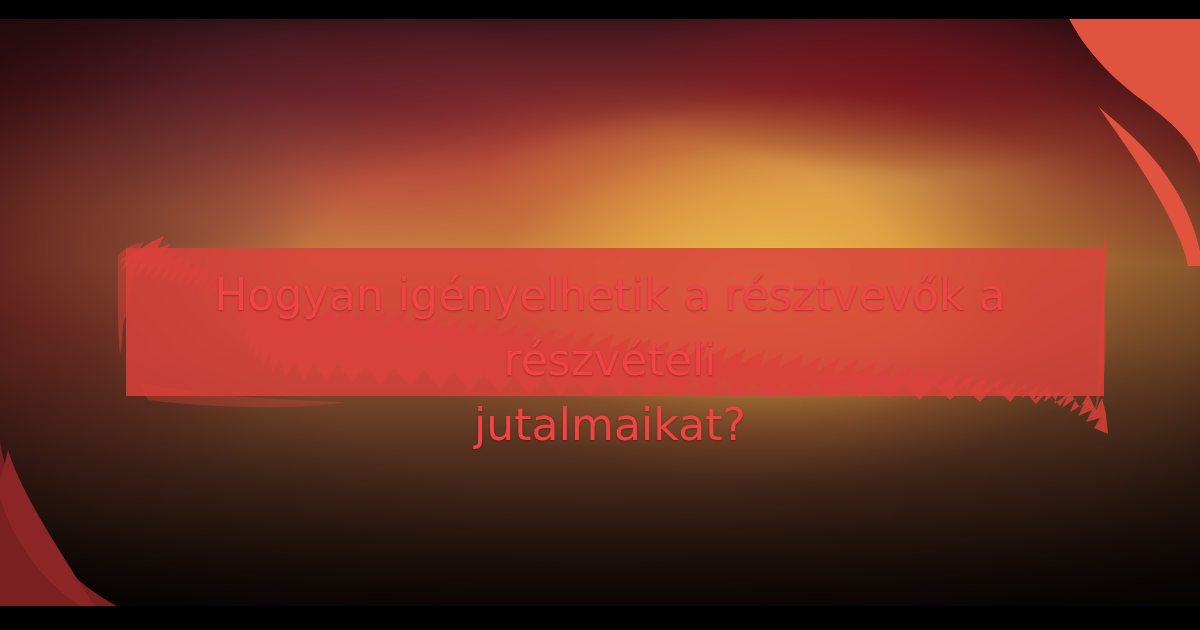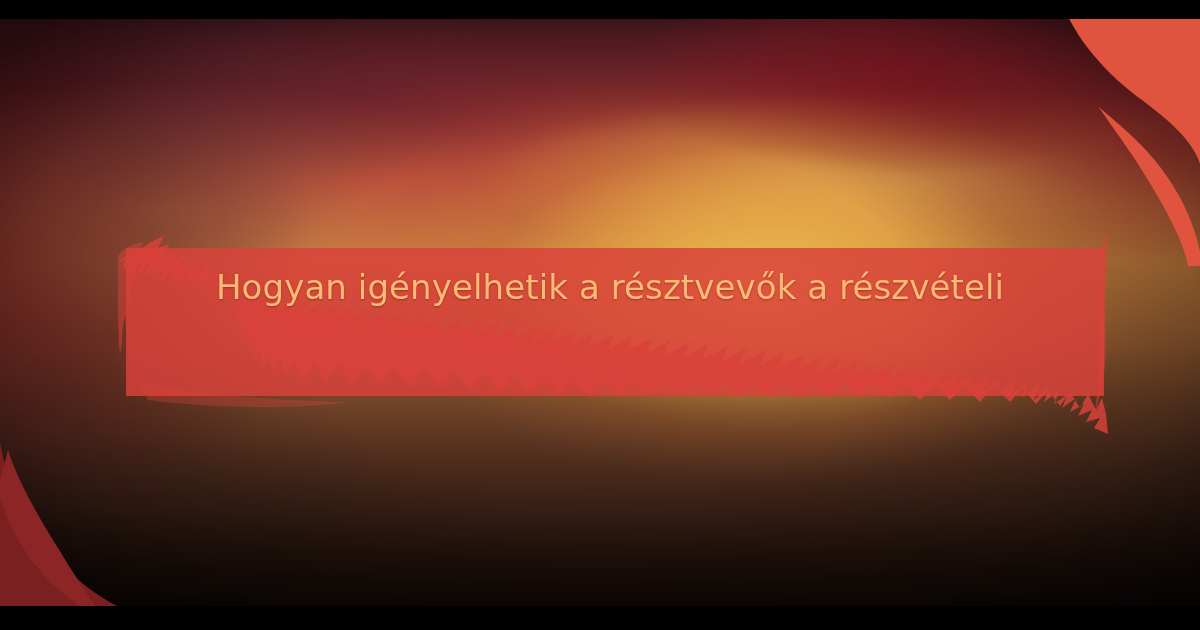--- a/index.html
+++ b/index.html
@@ -129,22 +129,22 @@
   }
   .banner svg { display: block; width: 100%; height: 100%; }
 
   .banner-text {
     position: absolute;
     left: 160px;
     top: 262px;
     width: 900px;
     z-index: 9;
     text-align: center;
-    color: #fdba74;
-    font-size: 34px;
+    color: #ef4444;
+    font-size: 44px;
     line-height: 1.48;
     font-weight: 400;
     letter-spacing: 0.1px;
     text-shadow: 0 1px 2px rgba(60,10,10,0.35);
   }
 </style>
 </head>
 <body>
 
 <div id="card">
@@ -219,18 +219,19 @@
            C2 132 6 146 2 158 C0 142 0 110 0 86 Z"></path>
       <path fill="#d9413a" fill-opacity="0.50" d="M986 36 C992 48 990 70 988 92 C986 120 990 150 986 178
            C982 200 978 216 974 228 C982 200 980 160 982 124
            C984 92 982 60 986 36 Z"></path>
       <path fill="#d9413a" fill-opacity="0.35" d="M20 186 C60 196 140 204 230 206 C180 214 90 212 30 204 Z"></path>
     </svg>
   </div>
 
   <div class="banner-text">
     <div>Hogyan igényelhetik a résztvevők a részvételi</div>
+    <div>jutalmaikat?</div>
   </div>
 
   <div class="bar bar-top"></div>
   <div class="bar bar-bottom"></div>
 
 </div>
 
 </body></html>

